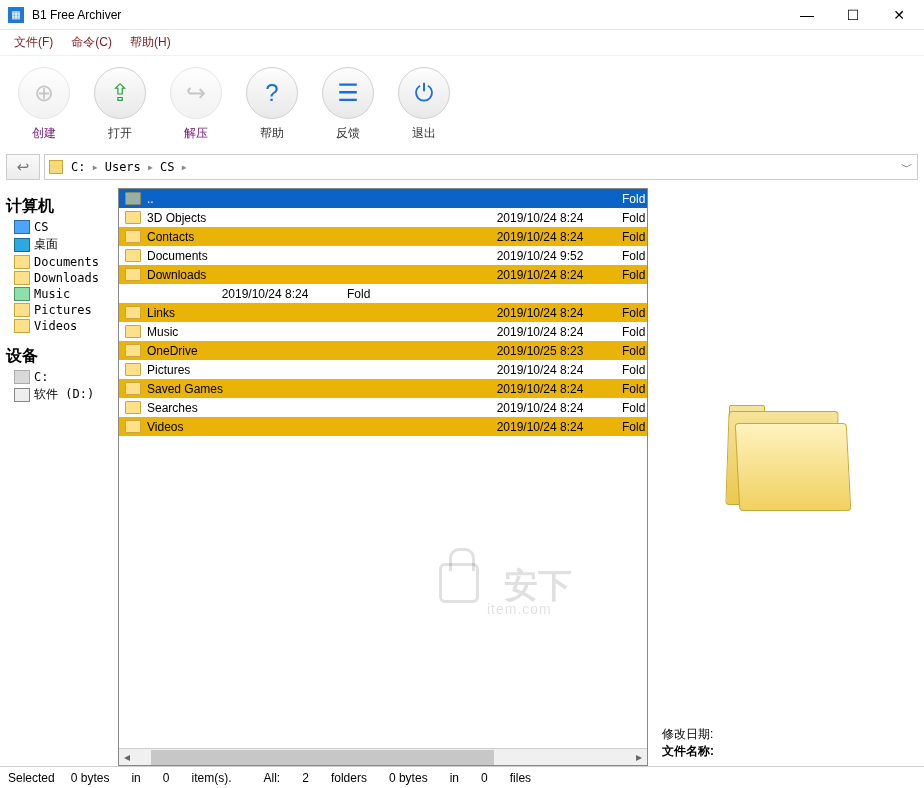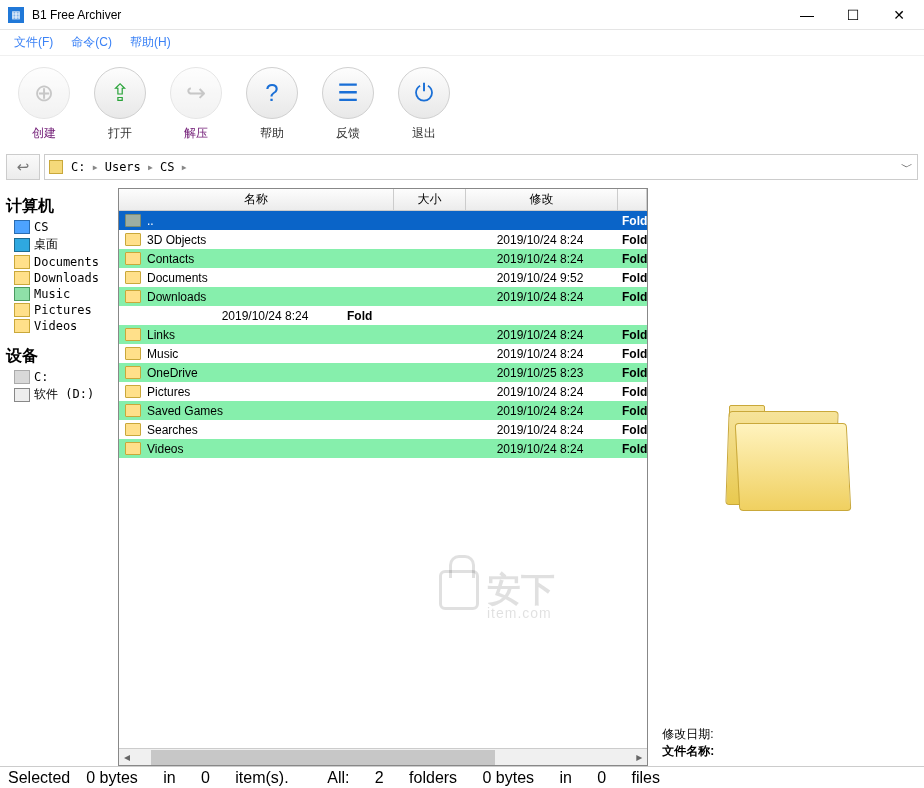--- a/index.html
+++ b/index.html
@@ -6,21 +6,21 @@
 body { font-family: "Microsoft YaHei", "Segoe UI", sans-serif; font-size: 12px; background: #fff; width: 924px; height: 788px; overflow: hidden; display: flex; flex-direction: column; }
 
 
 .titlebar { height: 30px; background: #fff; display: flex; align-items: center; padding: 0 2px 0 8px; border-bottom: 1px solid #e5e5e5; }
 .titlebar .app-icon { width: 16px; height: 16px; background: #2078d8; display: flex; align-items: center; justify-content: center; color: #fff; font-size: 10px; margin-right: 8px; }
 .titlebar .title { flex: 1; font-size: 12px; color: #000; }
 .titlebar .win-controls { display: flex; }
 .titlebar .win-btn { width: 46px; height: 28px; display: flex; align-items: center; justify-content: center; color: #000; font-size: 14px; }
 
 
-.menubar { height: 26px; display: flex; align-items: center; padding: 0 6px; gap: 2px; color: #3b82f6; border-bottom: 1px solid #f0f0f0; }
+.menubar { height: 26px; display: flex; align-items: center; padding: 0 6px; gap: 2px; color: #7f1d1d; border-bottom: 1px solid #f0f0f0; }
 .menubar .menu-item { padding: 3px 8px; cursor: default; }
 
 
 .toolbar { height: 96px; display: flex; align-items: center; gap: 24px; padding: 8px 18px; }
 .tool-btn { display: flex; flex-direction: column; align-items: center; gap: 6px; cursor: default; }
 .tool-btn .circle { width: 52px; height: 52px; border-radius: 50%; background: linear-gradient(#fdfdfd, #e8e8e8); border: 1px solid #d0d0d0; display: flex; align-items: center; justify-content: center; font-size: 24px; }
 .tool-btn .label { font-size: 12px; color: #333; }
 .tool-btn.disabled .circle { opacity: 0.55; }
 .tool-btn.disabled .label { color: #701a75; }
 
@@ -49,51 +49,51 @@
 .center { flex:0 0 530px; display:flex; flex-direction:column; border:1px solid #888; margin-right: 4px; min-height:0; }
 .table-header { height:22px; background: linear-gradient(#fdfdfd,#ececec); border-bottom:1px solid #ccc; display:flex; }
 .th { border-right:1px solid #ccc; display:flex; align-items:center; justify-content:center; font-size:12px; position:relative; }
 .th.name { flex:0 0 275px; }
 .th.size { flex:0 0 72px; }
 .th.mod { flex:0 0 152px; }
 .th.type { flex:1; }
 
 .table-body { flex:1; overflow:hidden; background:#fff; position:relative; }
 .row { height:19px; display:flex; align-items:center; font-size:12px; }
-.row.alt { background:#86efac; }
+.row.alt { background:#eab308; }
 .row.sel { background:#0a64c8; color:#fff; }
 .row .c-name { flex:0 0 275px; display:flex; align-items:center; gap:6px; padding-left:6px; }
 .row .c-size { flex:0 0 72px; }
 .row .c-mod { flex:0 0 152px; text-align:center; padding-right:4px; }
-.row .c-type { flex:1; padding-left:4px; overflow:hidden;font-weight:bold; }
+.row .c-type { flex:1; padding-left:4px; overflow:hidden; }
 .folder-icon { width:16px; height:13px; background:#ffe08a; border:1px solid #c9a83a; border-radius:1px; display:inline-block; }
 .folder-icon.dim { opacity:0.6; }
 
 .hscroll { height:17px; background:#f0f0f0; border-top:1px solid #ccc; display:flex; align-items:center; }
 .hscroll .track { flex:1; height:15px; background:#f0f0f0; margin:0 16px; position:relative; }
 .hscroll .thumb { position:absolute; left:0; width:74%; height:100%; background:#c7c7c7; }
 
 .preview { flex:1; display:flex; flex-direction:column; padding: 6px 10px; }
 .preview .hide-label { text-align:right; color:#888; font-size:12px; }
 .preview .big-folder { flex:1; display:flex; align-items:center; justify-content:center; }
 .big-folder-icon { width: 130px; height: 110px; position:relative; }
 .big-folder-icon .back { position:absolute; top:6px; left:4px; width:110px; height:94px; background:linear-gradient(#f6e39a,#e8c94f); border:1px solid #c9a83a; border-radius:4px; transform:skewX(-2deg); }
 .big-folder-icon .tab { position:absolute; top:0; left:6px; width:36px; height:12px; background:#f6e39a; border:1px solid #c9a83a; border-radius:2px 2px 0 0; }
 .big-folder-icon .front { position:absolute; top:18px; left:14px; width:112px; height:88px; background:linear-gradient(#fff3be,#f0d060); border:1px solid #c9a83a; border-radius:4px; transform:skewX(3deg); }
 .preview .meta { font-size:12px; }
 .preview .meta .label { font-weight:bold; display:inline; }
 
 
-.watermark { position:absolute; left:320px; top:356px; color:rgba(0,0,0,0.12); font-size:34px; font-weight:bold; pointer-events:none; display:flex; align-items:center; gap:8px; }
+.watermark { position:absolute; left:320px; top:374px; color:rgba(0,0,0,0.12); font-size:34px; font-weight:bold; pointer-events:none; display:flex; align-items:flex-start; gap:25px; }
 .watermark .lock { width:40px; height:40px; border:3px solid rgba(0,0,0,0.12); border-radius:6px; position:relative; }
 .watermark .lock:before { content:""; position:absolute; top:-18px; left:7px; width:20px; height:20px; border:3px solid rgba(0,0,0,0.12); border-bottom:none; border-radius:10px 10px 0 0; }
 .watermark .sub { position:absolute; top:38px; left:48px; font-size:14px; font-weight:normal; letter-spacing:1px; }
 
 
-.statusbar { height:22px; border-top:1px solid #ccc; display:flex; align-items:center; padding:0 8px; font-size:16px; gap:6px; white-space:pre; }
+.statusbar { height:22px; border-top:1px solid #ccc; display:flex; align-items:center; padding:0 8px; font-size:12px; gap:6px; white-space:pre; }
 .statusbar .grp { margin-right: 10px; }
 </style>
 </head>
 <body>
 
 <div class="titlebar">
   <div class="app-icon">▦</div>
   <div class="title">B1 Free Archiver</div>
   <div class="win-controls">
     <div class="win-btn">—</div>
@@ -191,26 +191,20 @@
           <span>C:</span>
         </div>
         <div class="tree-item">
           <span class="icon disk"></span>
           <span>软件 (D:)</span>
         </div>
       </div>
   </div>
 
   <div class="center">
-    <div class="table-header">
-      <div class="th name">名称</div>
-      <div class="th size">大小</div>
-      <div class="th mod">修改</div>
-      <div class="th type"></div>
-    </div>
     <div class="table-body" id="table-body">
       <div class="watermark">
         <div class="lock"></div>
         <span>安下</span>
         <span class="sub">item.com</span>
       </div>
     <div class="row sel">
           <div class="c-name">
             <span class="folder-icon dim"></span>
             <span>..</span>

